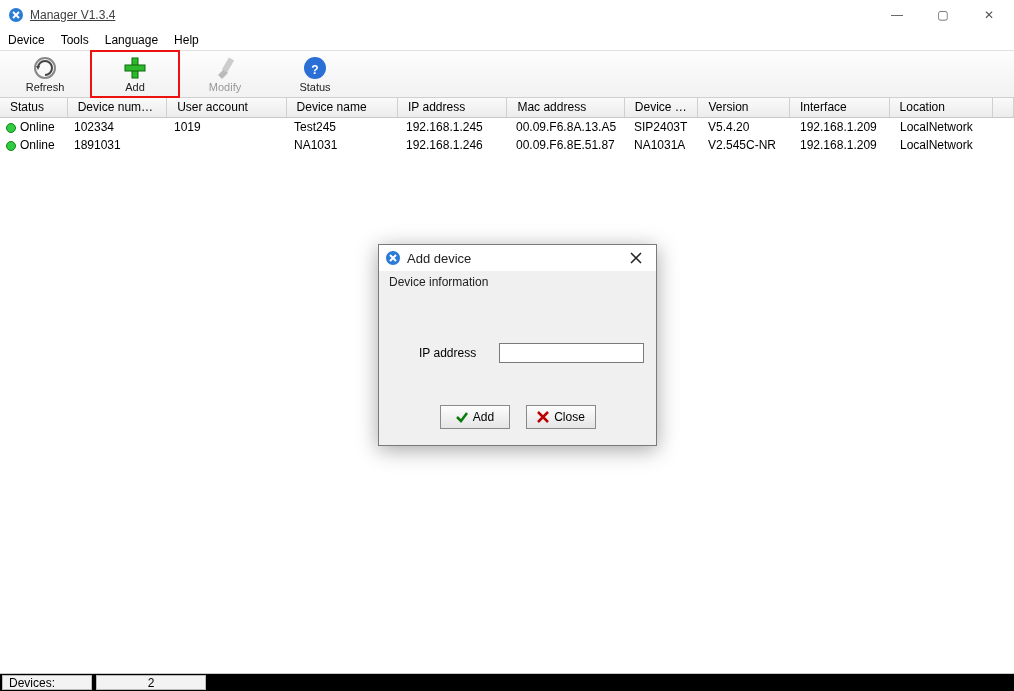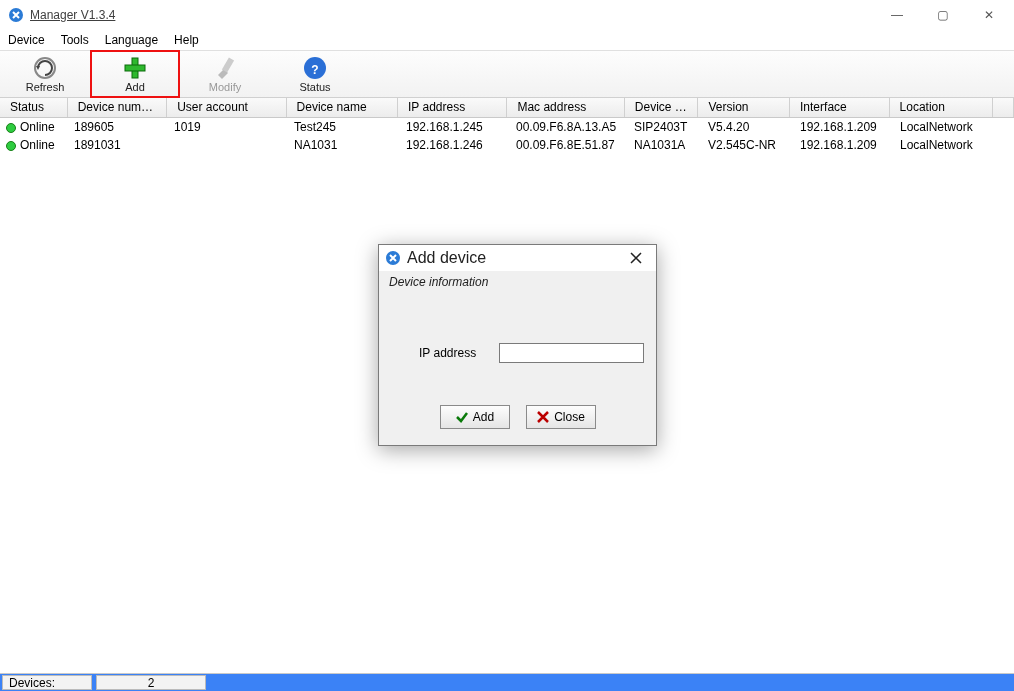--- a/index.html
+++ b/index.html
@@ -30,32 +30,32 @@
   .gh { border-right:1px solid #d0d0d0; padding:2px 10px; overflow:hidden; white-space:nowrap; text-overflow:ellipsis; color:#000; }
   .w-status{width:68px}.w-devnum{width:100px}.w-user{width:120px}.w-devname{width:112px}.w-ip{width:110px}.w-mac{width:118px}.w-type{width:74px}.w-ver{width:92px}.w-iface{width:100px}.w-loc{width:104px}.w-end{flex:1}
 
   
   .gridbody { position:relative; height:calc(100% - 30px - 20px - 48px - 20px - 18px); overflow:hidden; background:#fff; }
   .row { display:flex; height:18px; align-items:center; }
   .cell { padding:0 6px; white-space:nowrap; overflow:hidden; }
   .status-dot { width:10px; height:10px; border-radius:50%; background:#2ecc40; display:inline-block; margin-right:4px; border:1px solid #188018; vertical-align:middle; }
 
   
-  .statusbar { position:absolute; left:0; right:0; bottom:0; height:18px; border-top:1px solid #c9c9c9; background:#3b82f6; display:flex; align-items:center; padding:0 2px; }
+  .statusbar { position:absolute; left:0; right:0; bottom:0; height:18px; border-top:1px solid #c9c9c9; background:#000000; display:flex; align-items:center; padding:0 2px; }
   .statusbar .sunken { border:1px solid #bbb; padding:0 6px; height:15px; display:inline-flex; align-items:center; background:#f3f3f3; margin-right:4px; }
 
   
   .dialog { position:absolute; left:378px; top:244px; width:279px; height:202px; background:#f0f0f0; border:1px solid #7a7a7a; box-shadow:0 4px 20px rgba(0,0,0,0.35); }
   .dialog .dtitle { height:26px; background:#fff; display:flex; align-items:center; padding:0 6px; }
   .dialog .dtitle .dicon { width:16px; height:16px; margin-right:6px; }
-  .dialog .dtitle .dtext { flex:0 0 auto; font-size:16px; color:#222; }
+  .dialog .dtitle .dtext { flex:0 0 auto; font-size:13px; color:#222; }
   .dialog .dtitle .spacer { flex:1; }
   .dialog .dtitle .dclose { width:28px; height:22px; display:flex; align-items:center; justify-content:center; }
   .dialog .group { margin:2px 6px 0 6px; }
-  .dialog .grouplabel { font-size:12px; color:#222; padding:2px 4px;font-style:italic; }
+  .dialog .grouplabel { font-size:12px; color:#222; padding:2px 4px; }
   .dialog .grouparea { height:112px; position:relative; }
   .dialog .fld { position:absolute; left:34px; top:52px; display:flex; align-items:center; }
   .dialog .fld label { width:80px; }
   .dialog .fld input { width:145px; height:20px; border:1px solid #7a7a7a; background:#fff; padding:0 3px; }
   .dialog .btnrow { display:flex; justify-content:center; gap:16px; margin-top:2px; }
   .dialog .btn { width:70px; height:24px; border:1px solid #8a8a8a; background:linear-gradient(#fdfdfd,#e5e5e5); display:flex; align-items:center; justify-content:center; gap:4px; }
   
   svg { display:block; }
 </style>
 </head>
@@ -138,21 +138,21 @@
   <div class="gh w-type">Device type</div>
   <div class="gh w-ver">Version</div>
   <div class="gh w-iface">Interface</div>
   <div class="gh w-loc">Location</div>
   <div class="gh w-end"></div>
 </div>
 
 <div class="gridbody">
   <div class="row">
     <div class="cell w-status"><span class="status-dot"></span><span>Online</span></div>
-    <div class="cell w-devnum">189605</div>
+    <div class="cell w-devnum">102334</div>
     <div class="cell w-user">1019</div>
     <div class="cell w-devname">Test245</div>
     <div class="cell w-ip">192.168.1.245</div>
     <div class="cell w-mac">00.09.F6.8A.13.A5</div>
     <div class="cell w-type">SIP2403T</div>
     <div class="cell w-ver">V5.4.20</div>
     <div class="cell w-iface">192.168.1.209</div>
     <div class="cell w-loc">LocalNetwork</div>
   </div>
   <div class="row">

